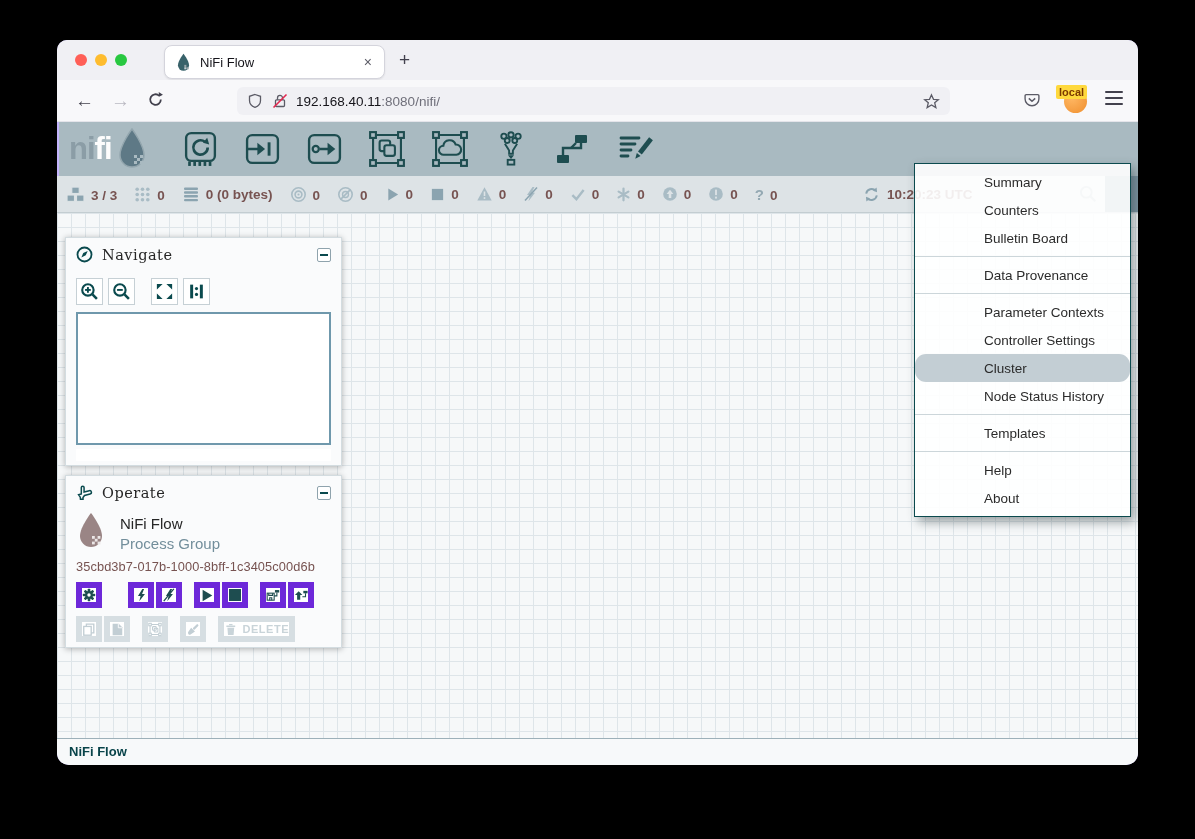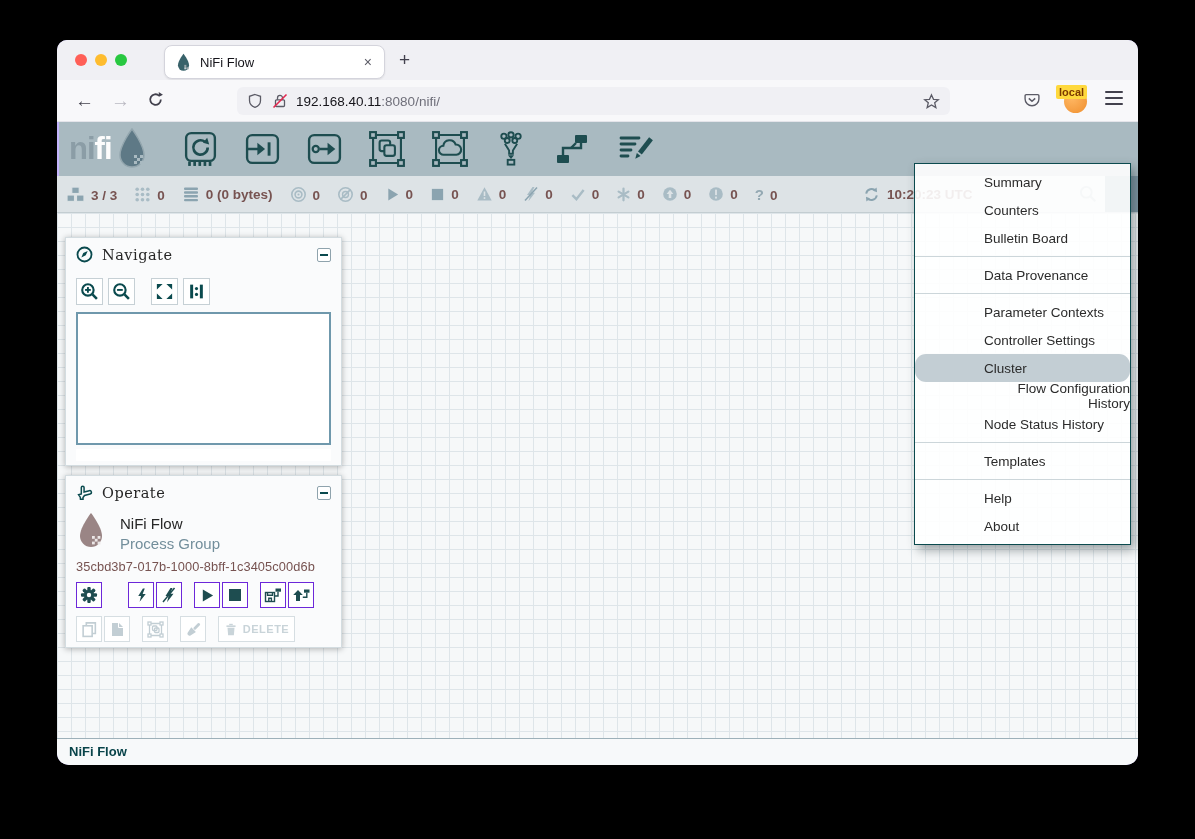--- a/index.html
+++ b/index.html
@@ -82,21 +82,21 @@
   .birdseye { margin:1px 10px 0; width:255px; height:133px; background:#fff; border:2px solid #6f98ac; }
   .birdseye-strip { margin:4px 10px 0; width:255px; height:12px; background:#fff; }
 
   .operate-panel { left:8px; top:435px; width:277px; height:173px; }
   .op-head { display:flex; align-items:flex-start; padding:3px 10px 0; }
   .op-names { margin-left:14px; margin-top:3px; }
   .op-name { font-size:15px; color:#262626; }
   .op-type { font-size:15px; color:#728e9b; margin-top:3px; }
   .op-id { font-size:12.8px; color:#775351; padding:7px 10px 0; letter-spacing:.1px; }
   .op-row { display:flex; padding:8px 10px 0; }
-  .op-btn { width:26px; height:26px; background:#fff; border:1px solid #6d28d9; display:flex; align-items:center; justify-content:center; }
+  .op-btn { width:26px; height:26px; background:#fff; border:6px solid #6d28d9; display:flex; align-items:center; justify-content:center; }
   .op-btn.off { border-color:#d6dee2; }
   .delete-btn { width:77px; display:flex; align-items:center; justify-content:center; gap:5px; }
   .delete-label { font-size:11px; font-weight:bold; color:#c9d4d9; letter-spacing:.5px; }
   .g2 { margin-left:12px; } .g1 { margin-left:2px; } .g3 { margin-left:26px; }
 
   
   .menu { position:absolute; left:857px; top:123px; width:217px; background:rgba(255,255,255,0.9);
           border:1px solid #0b4a4e; box-shadow:4px 5px 10px rgba(40,55,60,.45); padding:4px 0; z-index:5; }
   .menu-item { height:28px; display:flex; align-items:center; padding-left:13px;text-align:right; }
   .menu-item.hl { background:#c3ced4;border-radius:11px; }
@@ -650,30 +650,20 @@
               <rect x="1" y="8.5" width="7" height="6"></rect>
               <rect x="10" y="8.5" width="7" height="6"></rect>
             </g>
           </svg>
         </span>
       <span class="menu-label">Cluster</span>
     </div>
     <div class="menu-item">
       <span class="menu-ico">
           <svg width="16" height="16" viewBox="0 0 16 16">
-            <path d="M3.4 4.4A6 6 0 1 1 2.1 8.8" stroke="#728e9b" stroke-width="1.6" fill="none"></path>
-            <polygon points="1,1.8 5.8,2.6 2.6,6.4" fill="#728e9b"></polygon>
-            <path d="M8 4.8v3.4l2.6 1.6" stroke="#728e9b" stroke-width="1.4" fill="none"></path>
-          </svg>
-        </span>
-      <span class="menu-label">Flow Configuration History</span>
-    </div>
-    <div class="menu-item">
-      <span class="menu-ico">
-          <svg width="16" height="16" viewBox="0 0 16 16">
             <path d="M2 2.5v11h12.5" stroke="#728e9b" stroke-width="1.6" fill="none"></path>
             <path d="M4 11.8V8.5l3-3 2.5 2.5 4-3.5v7.3z" fill="#728e9b"></path>
           </svg>
         </span>
       <span class="menu-label">Node Status History</span>
     </div>
     <div class="menu-sep"></div>
     <div class="menu-item">
       <span class="menu-ico">
           <svg width="16" height="16" viewBox="0 0 16 16">

